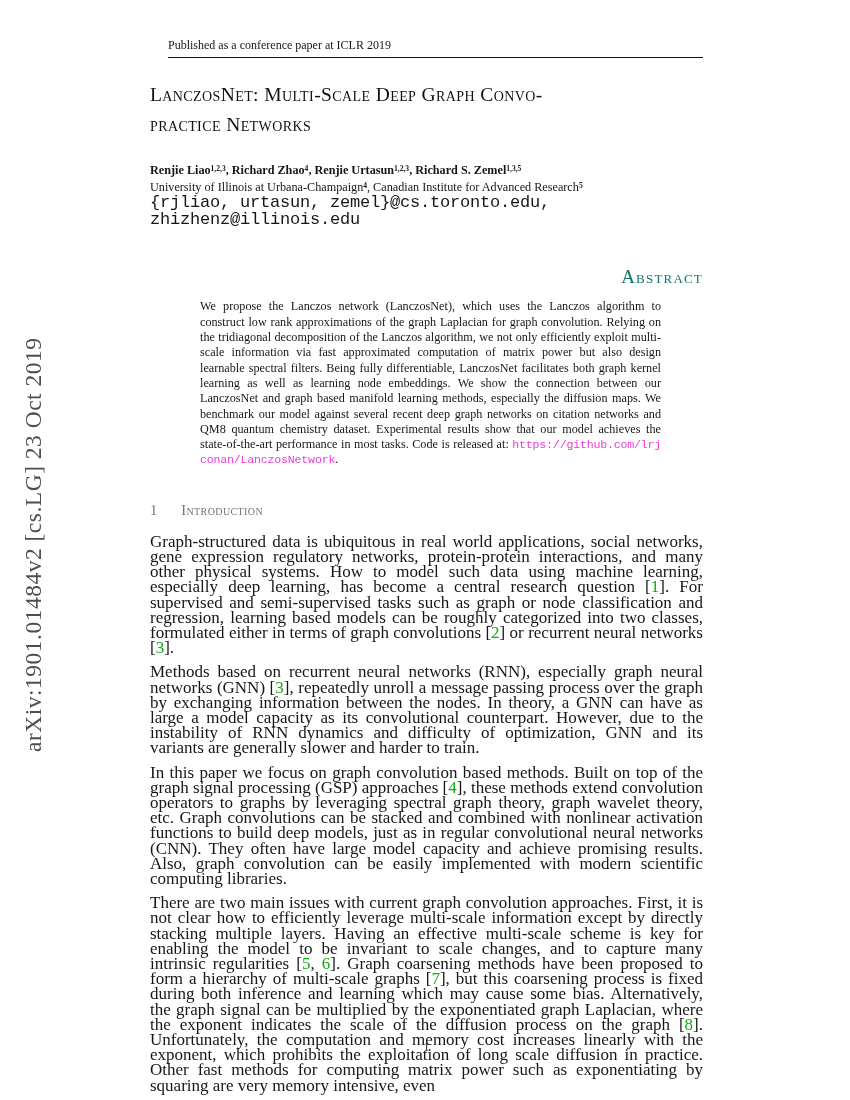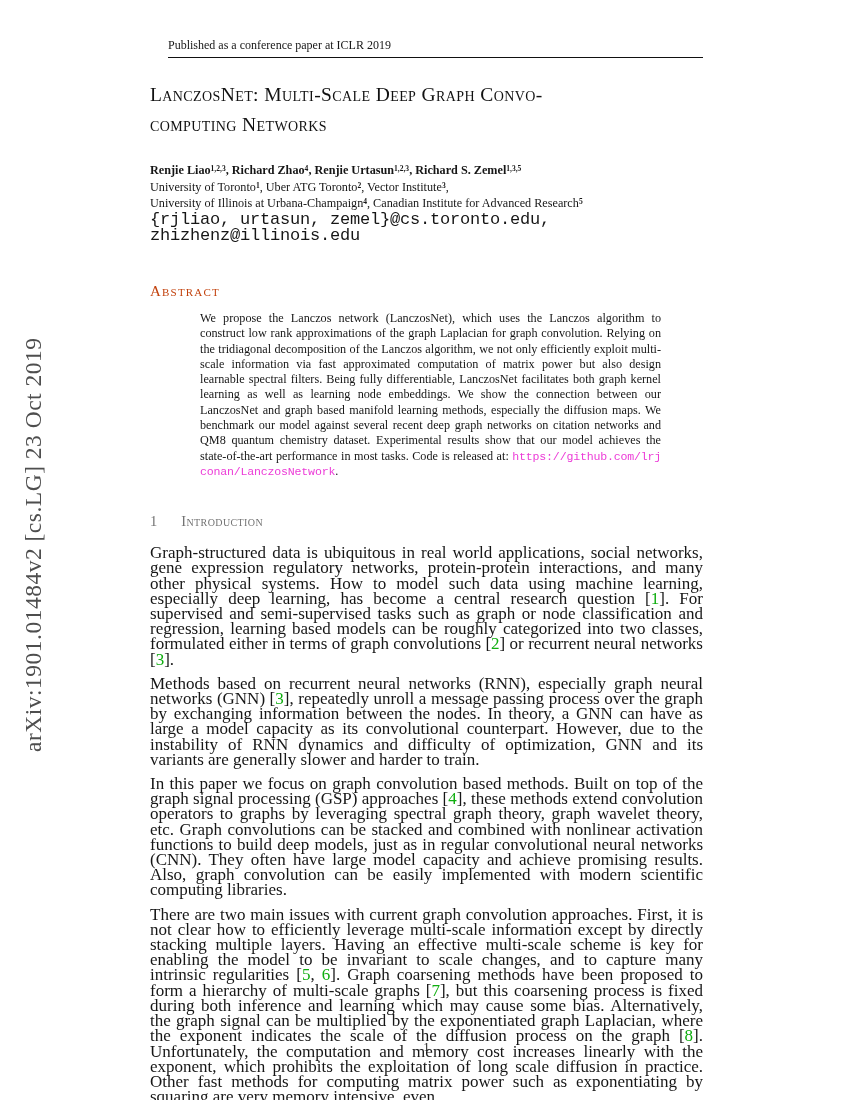--- a/index.html
+++ b/index.html
@@ -62,25 +62,25 @@
     line-height: 0;
     font-weight: bold;
   }
   .mono {
     font-family: "Liberation Mono", monospace;
     font-size: 17px;
     letter-spacing: -0.2px;
   }
   .abstract { margin-top: 38px; }
   .abstract-heading {
-    text-align: left;
+    text-align: right;
     font-variant: small-caps;
-    font-size: 15px;
+    font-size: 19px;
     letter-spacing: 1.2px;
-    color: #c2410c;
+    color: #0f766e;
   }
   .abstract-body {
     margin-top: 11px;
     padding: 0 42px 0 50px;
     text-align: justify;
     font-size: 12.2px;
     line-height: 15.3px;
   }
   .section-heading {
     margin-top: 34px;
@@ -127,26 +127,25 @@
 <div class="page">
 
   <div class="watermark">arXiv:1901.01484v2  [cs.LG]  23 Oct 2019</div>
 
   <div class="content">
 
     <div class="header">Published as a conference paper at ICLR 2019</div>
 
     <h1 class="title">
       <span class="title-line">LanczosNet: Multi-Scale Deep Graph Convo-</span>
-      <span class="title-line">computing Networks</span>
+      <span class="title-line">practice Networks</span>
     </h1>
 
     <div class="authors">
       <div class="author-line"><span class="bold">Renjie Liao</span><sup>1,2,3</sup><span class="bold">, Richard Zhao</span><sup>4</sup><span class="bold">, Renjie Urtasun</span><sup>1,2,3</sup><span class="bold">, Richard S. Zemel</span><sup>1,3,5</sup></div>
-      <div class="affil-line">University of Toronto<sup>1</sup>, Uber ATG Toronto<sup>2</sup>, Vector Institute<sup>3</sup>,</div>
       <div class="affil-line">University of Illinois at Urbana-Champaign<sup>4</sup>, Canadian Institute for Advanced Research<sup>5</sup></div>
       <div class="email-line mono">{rjliao, urtasun, zemel}@cs.toronto.edu, zhizhenz@illinois.edu</div>
     </div>
 
     <div class="abstract">
       <div class="abstract-heading">Abstract</div>
       <p class="abstract-body">We propose the Lanczos network (LanczosNet), which uses the Lanczos algorithm to construct low rank approximations of the graph Laplacian for graph convolution. Relying on the tridiagonal decomposition of the Lanczos algorithm, we not only efficiently exploit multi-scale information via fast approximated computation of matrix power but also design learnable spectral filters. Being fully differentiable, LanczosNet facilitates both graph kernel learning as well as learning node embeddings. We show the connection between our LanczosNet and graph based manifold learning methods, especially the diffusion maps. We benchmark our model against several recent deep graph networks on citation networks and QM8 quantum chemistry dataset. Experimental results show that our model achieves the state-of-the-art performance in most tasks. Code is released at: <a class="url">https://github.com/lrjconan/LanczosNetwork</a>.</p>
     </div>
 
     <h2 class="section-heading">

